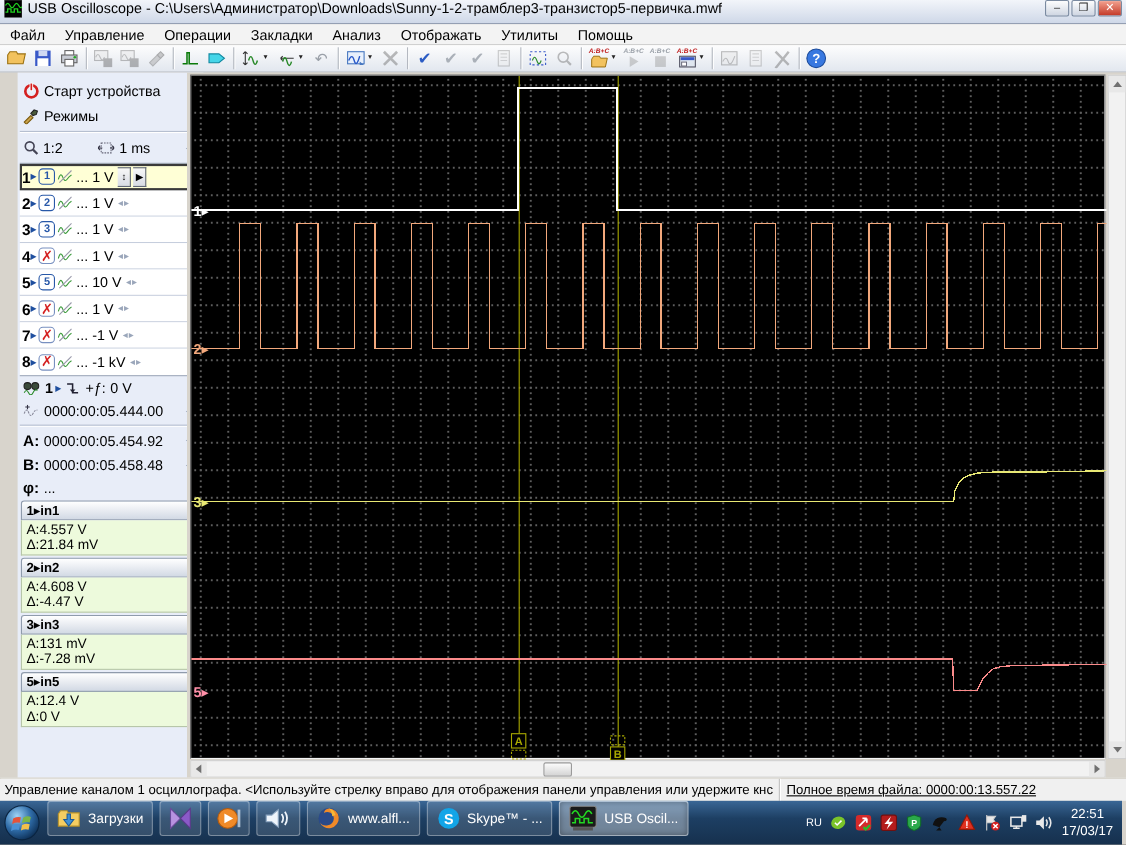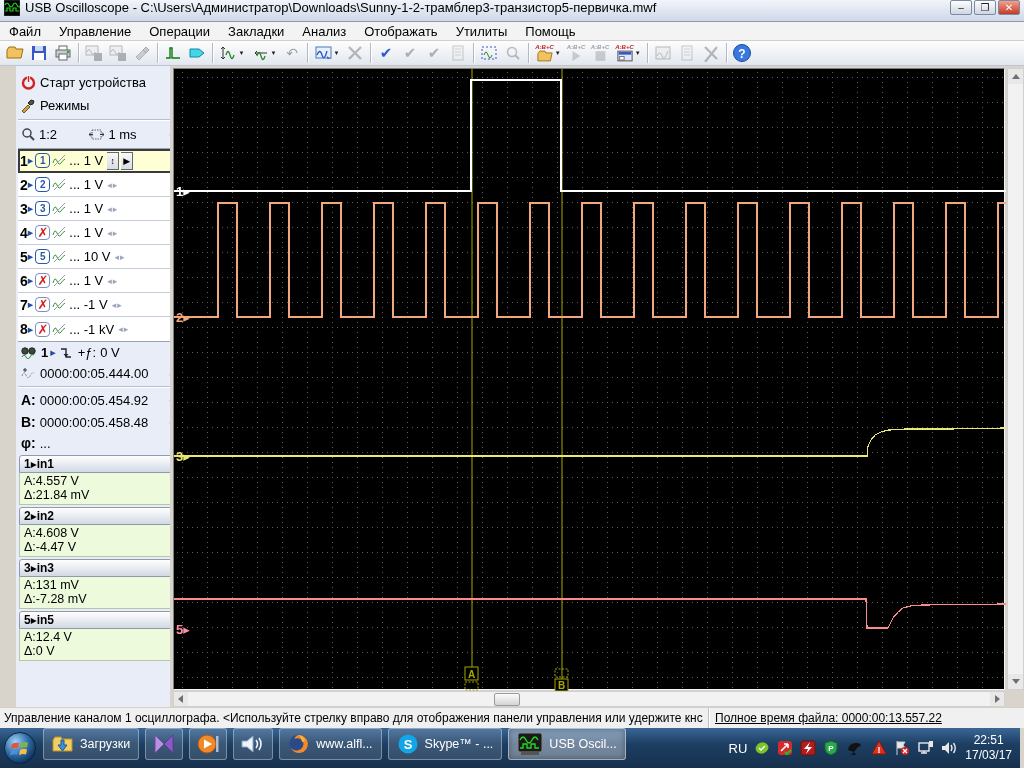--- a/index.html
+++ b/index.html
@@ -106,21 +106,21 @@
   
   .taskbar { position:absolute; left:0; top:728px; width:1020px; height:40px;
     background:linear-gradient(#3a6796,#1d3f63 40%,#16304d); display:flex; }
   .orb { width:40px; height:40px; display:flex; align-items:center; justify-content:center; }
   .tb-btn { height:32px; margin:0 3px; padding:0 8px; border-radius:3px;
     background:rgba(255,255,255,.13); border:1px solid rgba(255,255,255,.35);
     display:flex; align-items:center; gap:6px; color:#fff; font-size:12.5px; white-space:nowrap; }
   .tb-btn.iconic { padding:0 6px; }
   .tb-btn.active { background:rgba(255,255,255,.38); box-shadow:inset 0 0 6px rgba(0,0,0,.35); }
   .tray { margin-left:auto; display:flex; align-items:center; gap:7px; padding-right:8px; }
-  .tray .lang { color:#fff; font-size:13px;margin-left:28px; }
+  .tray .lang { color:#fff; font-size:10px;margin-left:28px; }
   .clock { color:#fff; font-size:12px; text-align:center; line-height:15px; }
 </style>
 </head>
 <body>
 
 <div class="titlebar">
   <svg width="16" height="16" viewBox="0 0 16 16">
     <rect x="0" y="0" width="16" height="16" fill="#000" stroke="#3a3a3a"></rect>
     <path d="M1,5 q2,-4 4,0 t4,0 t4,0 t4,0" stroke="#20d020" fill="none" stroke-width="1.2"></path>
     <path d="M1,11 h2 v-3 h3 v3 h3 v-3 h3 v3 h3" stroke="#20d020" fill="none" stroke-width="1.2"></path>

